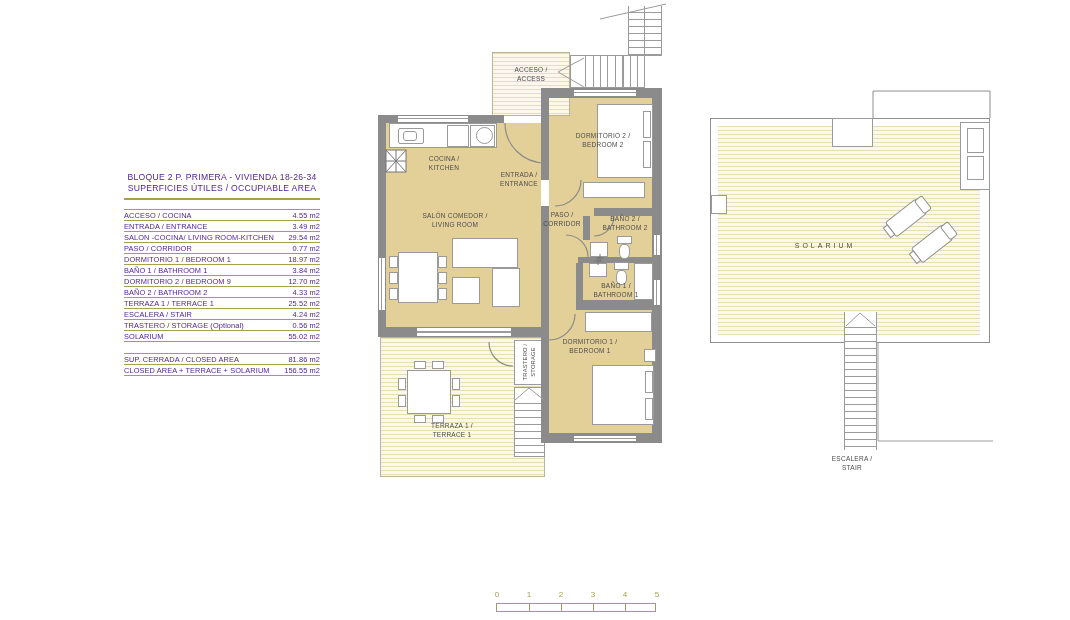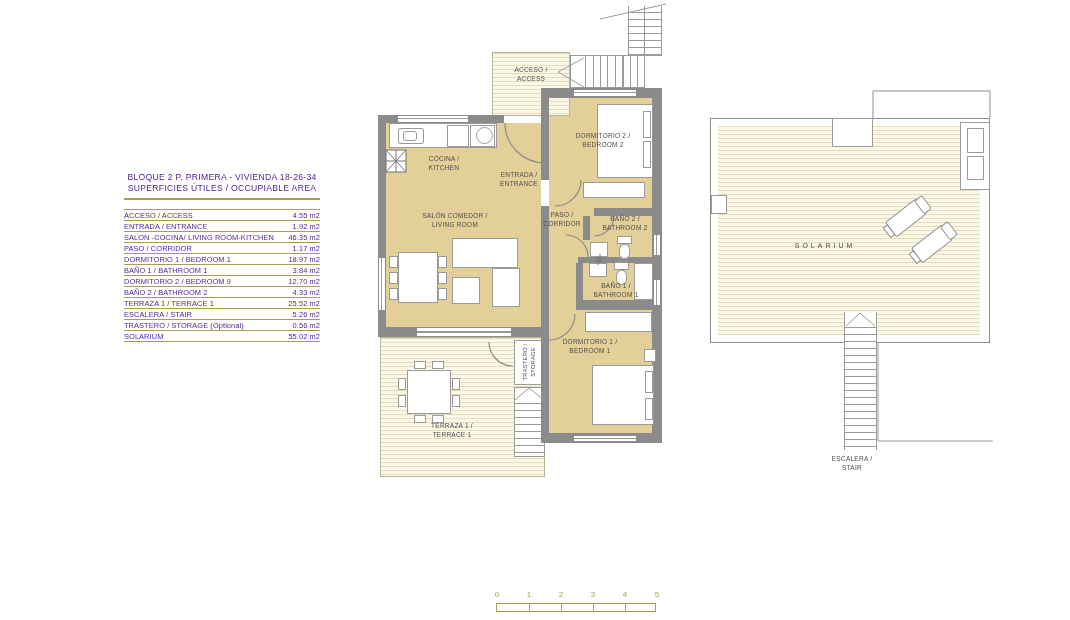--- a/index.html
+++ b/index.html
@@ -228,34 +228,34 @@
     <span>ESCALERA /</span><br>
     <span>STAIR</span>
   </div>
 
   <div id="areaPanel">
     <div class="ttl">BLOQUE 2  P. PRIMERA - VIVIENDA 18-26-34</div>
     <div class="ttl">SUPERFICIES ÚTILES / OCCUPIABLE  AREA</div>
     <div class="rule"></div>
     <div class="tbl">
       <div class="trow">
-          <span>ACCESO / ACCESS</span>
+          <span>ACCESO / COCINA</span>
           <span class="v">4.55 m2</span>
         </div>
       <div class="trow">
           <span>ENTRADA / ENTRANCE</span>
-          <span class="v">1.92 m2</span>
+          <span class="v">3.49 m2</span>
         </div>
       <div class="trow">
           <span>SALON -COCINA/ LIVING ROOM-KITCHEN</span>
-          <span class="v">46.35 m2</span>
+          <span class="v">29.54 m2</span>
         </div>
       <div class="trow">
           <span>PASO / CORRIDOR</span>
-          <span class="v">1.17 m2</span>
+          <span class="v">0.77 m2</span>
         </div>
       <div class="trow">
           <span>DORMITORIO 1 /  BEDROOM 1</span>
           <span class="v">18.97 m2</span>
         </div>
       <div class="trow">
           <span>BAÑO 1 / BATHROOM 1</span>
           <span class="v">3.84 m2</span>
         </div>
       <div class="trow">
@@ -265,29 +265,39 @@
       <div class="trow">
           <span>BAÑO 2 / BATHROOM 2</span>
           <span class="v">4.33 m2</span>
         </div>
       <div class="trow">
           <span>TERRAZA 1 / TERRACE 1</span>
           <span class="v">25.52 m2</span>
         </div>
       <div class="trow">
           <span>ESCALERA / STAIR</span>
-          <span class="v">5.26 m2</span>
+          <span class="v">4.24 m2</span>
         </div>
       <div class="trow">
           <span>TRASTERO / STORAGE (Optional)</span>
           <span class="v">0.56 m2</span>
         </div>
       <div class="trow">
           <span>SOLARIUM</span>
           <span class="v">55.02 m2</span>
+        </div>
+    </div>
+    <div class="tbl" style="margin-top:11px;">
+      <div class="trow">
+          <span>SUP. CERRADA / CLOSED AREA</span>
+          <span class="v">81.86 m2</span>
+        </div>
+      <div class="trow">
+          <span>CLOSED AREA + TERRACE + SOLARIUM</span>
+          <span class="v">156.55 m2</span>
         </div>
     </div>
   </div>
 
   <div class="scl-num" style="left:497px;top:590px;">0</div>
   <div class="scl-num" style="left:529px;top:590px;">1</div>
   <div class="scl-num" style="left:561px;top:590px;">2</div>
   <div class="scl-num" style="left:593px;top:590px;">3</div>
   <div class="scl-num" style="left:625px;top:590px;">4</div>
   <div class="scl-num" style="left:657px;top:590px;">5</div>

